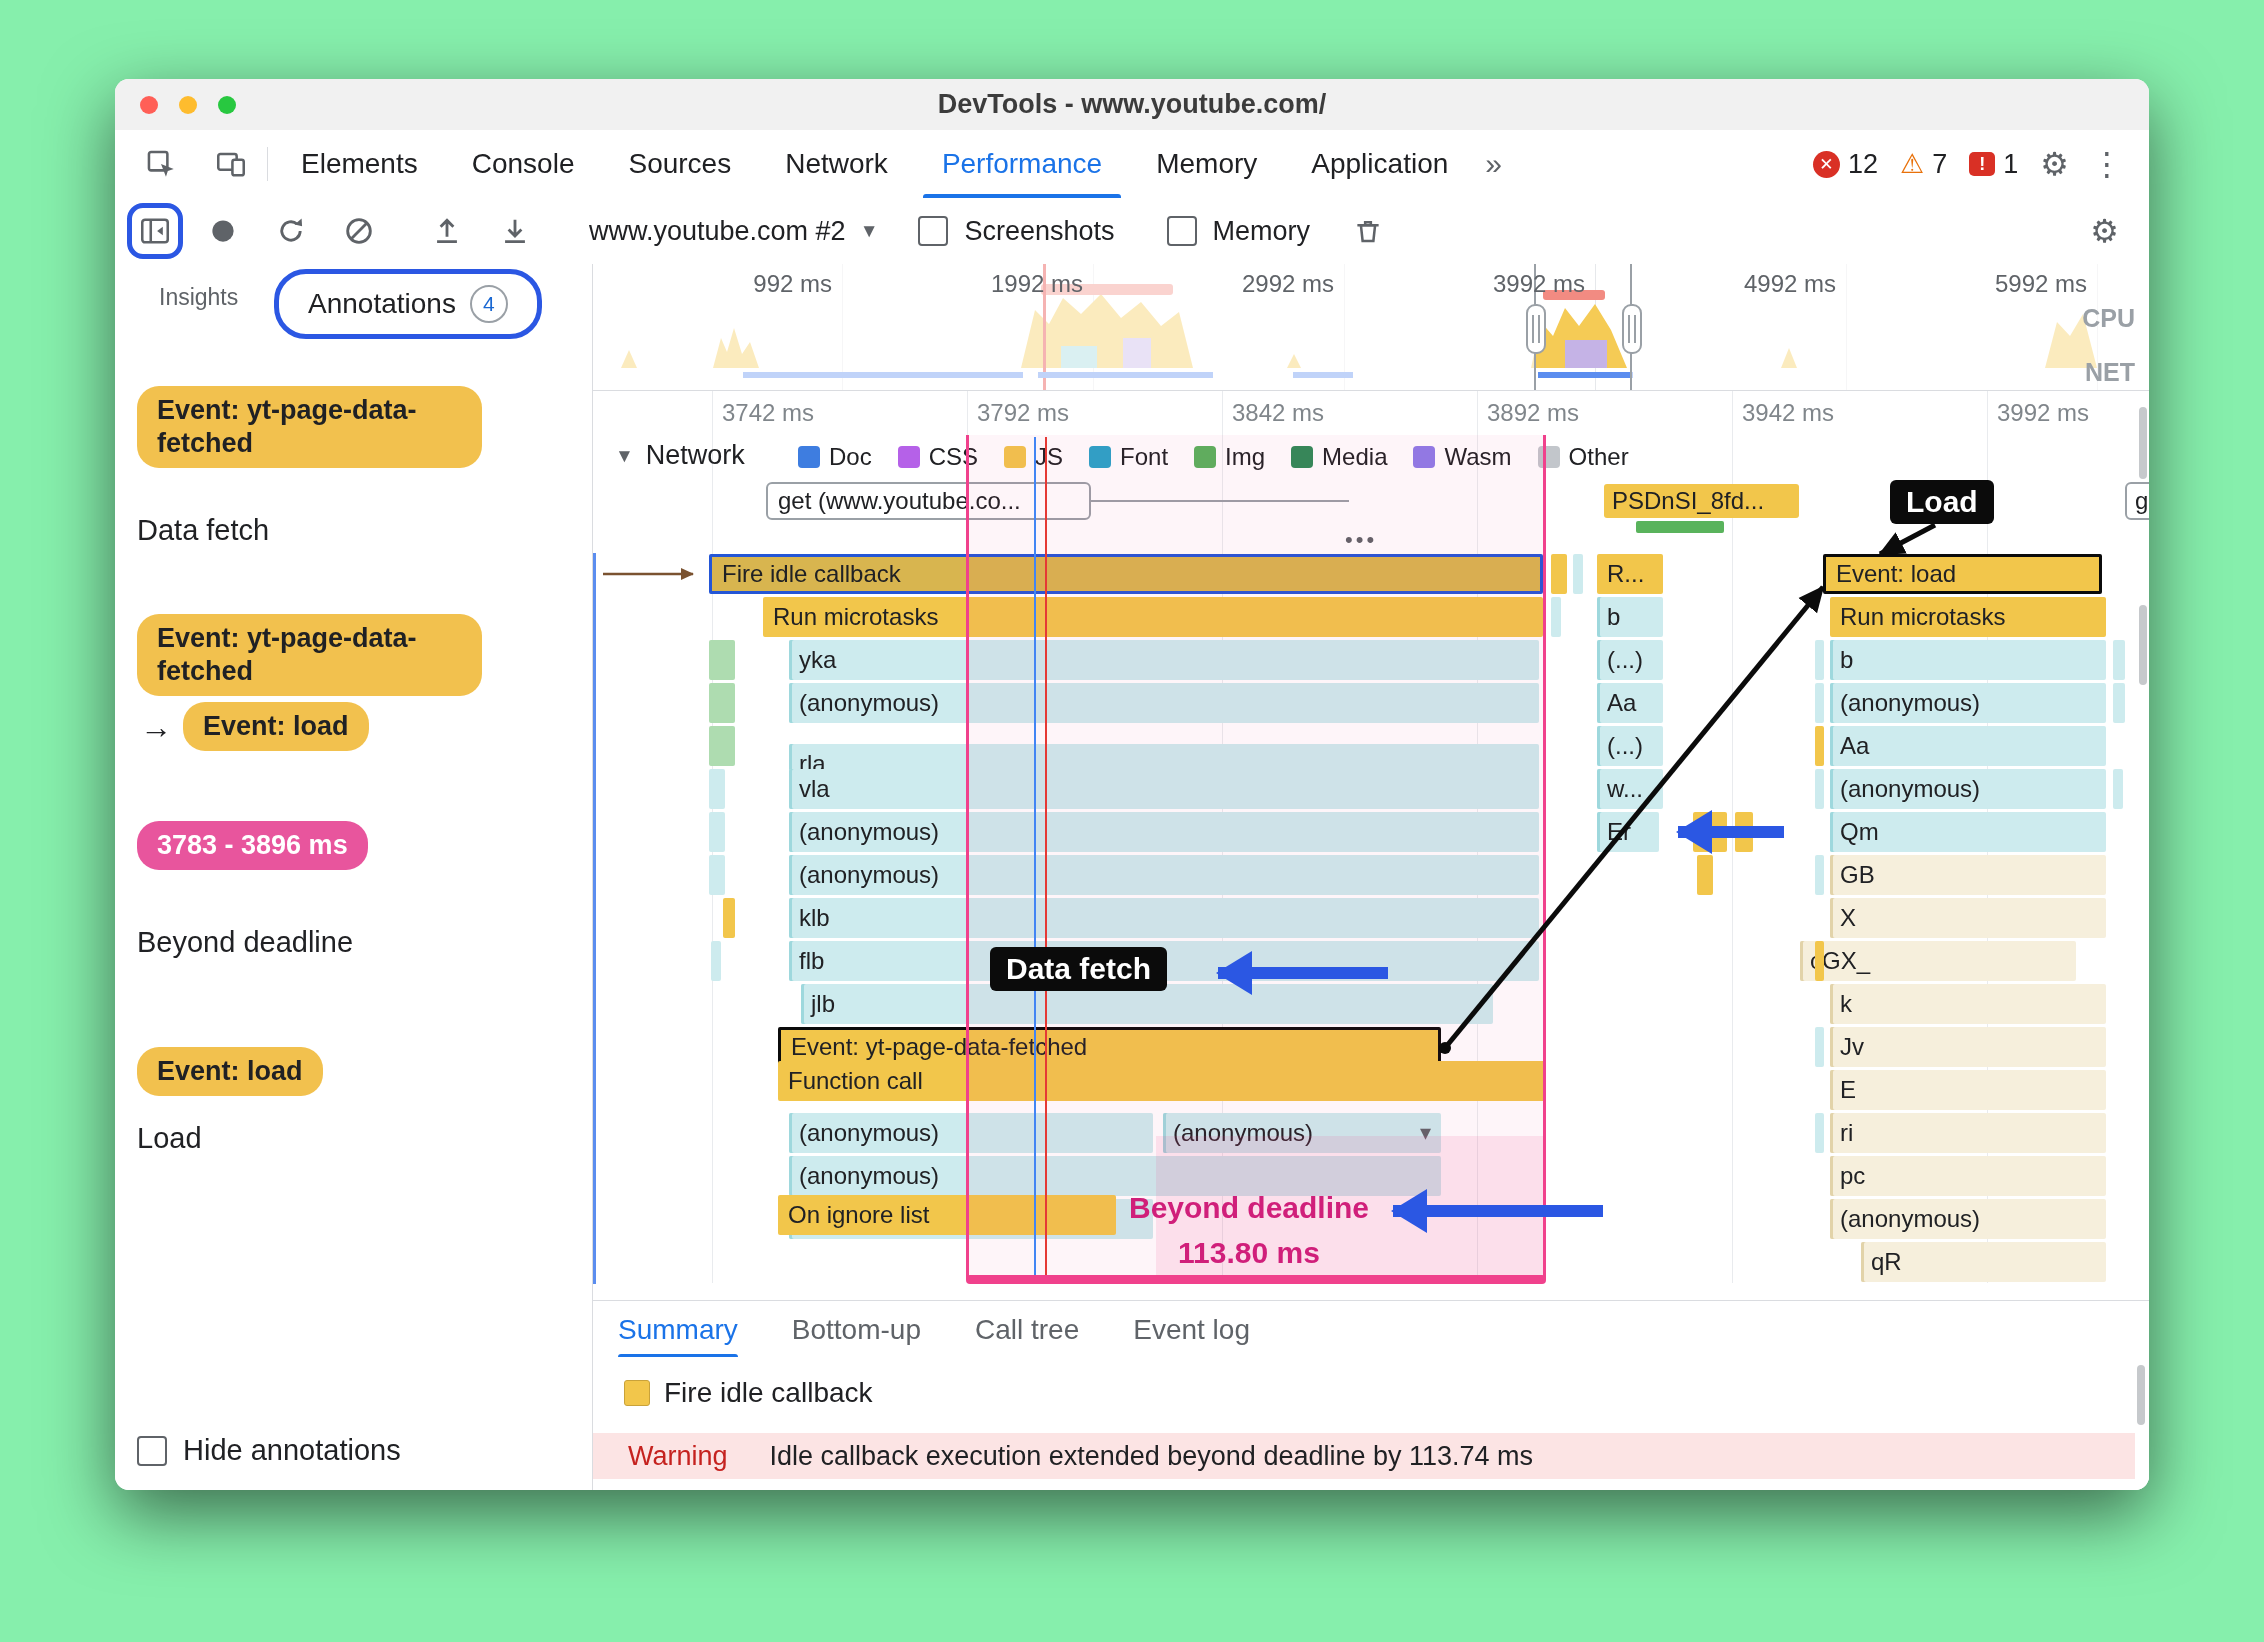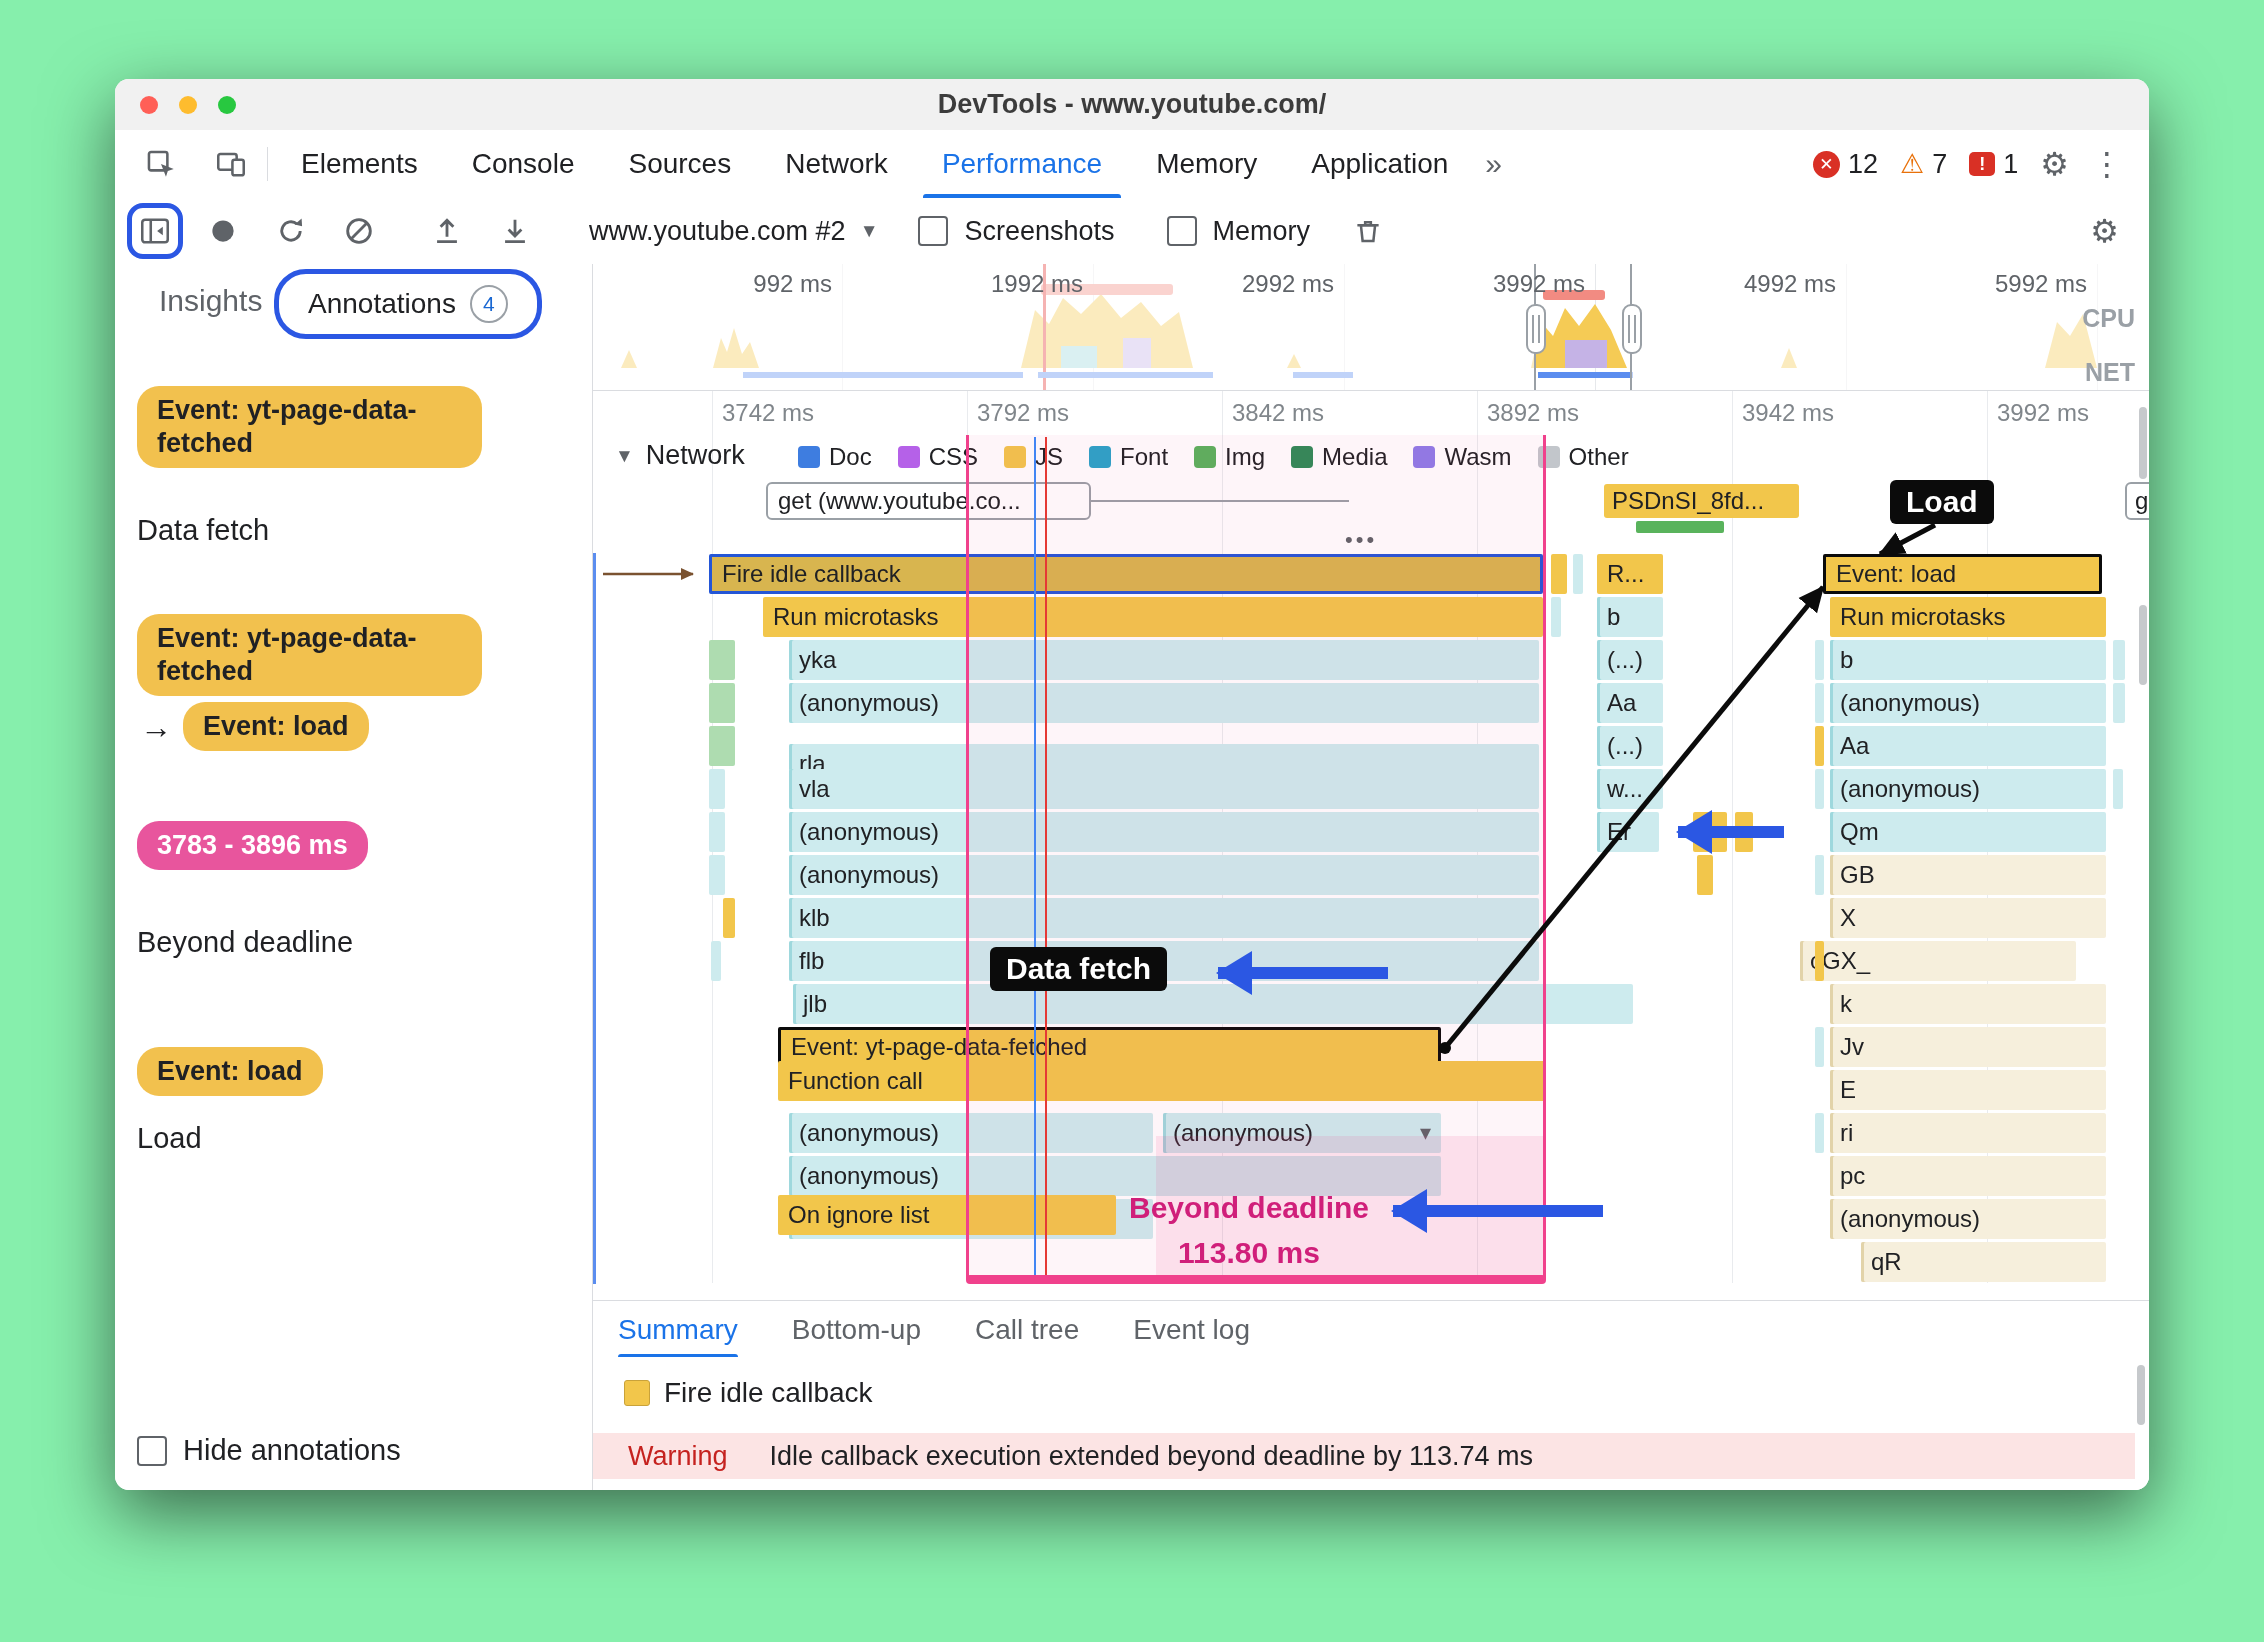--- a/index.html
+++ b/index.html
@@ -40,21 +40,21 @@
   .blue-ring{border:5px solid #2B57E3;border-radius:16px;display:flex;align-items:center;
              justify-content:center;padding:1px;margin-left:12px;}
   .history-select{display:flex;align-items:center;gap:14px;margin-left:52px;color:#202124;}
   .chk{width:26px;height:26px;border:2px solid #5f6368;border-radius:4px;background:#fff;}
   .chk-group{display:flex;align-items:center;gap:16px;}
   
   .content{position:absolute;top:185px;left:0;right:0;bottom:0;}
   .sidebar{position:absolute;left:0;top:0;width:477px;bottom:0;border-right:1px solid #dadce0;background:#fff;}
   .main{position:absolute;left:478px;top:0;right:0;bottom:0;background:#fff;}
   
-  .sb-insights{position:absolute;left:44px;top:20px;font-size:30px;color:#5f6368;}
+  .sb-insights{position:absolute;left:44px;top:20px;font-size:23px;color:#5f6368;}
   .sb-ann-ring{position:absolute;left:159px;top:5px;width:258px;height:60px;border:5px solid #2B57E3;
                border-radius:32px;display:flex;align-items:center;justify-content:center;gap:14px;
                font-size:28px;color:#202124;}
   .badge{width:34px;height:34px;border-radius:50%;border:2px solid #9aa0a6;color:#1967d2;font-size:21px;
          display:flex;align-items:center;justify-content:center;background:#fff;}
   .pill{display:inline-block;background:#F2C14E;border-radius:22px;padding:8px 20px;font-weight:bold;
         font-size:27px;line-height:33px;color:#202124;}
   .pill.pink{background:#E8559D;color:#fff;}
   .ann-label{position:absolute;font-size:29px;color:#202124;}
   .abs{position:absolute;}
@@ -409,21 +409,21 @@
               <div class="bar t" style="left: 1237px; top: 378px; width: 276px;">(anonymous)</div>
               <div class="bar t" style="left: 196px; top: 421px; width: 750px;">(anonymous)</div>
               <div class="bar t" style="left: 1004px; top: 421px; width: 62px;">Er</div>
               <div class="bar t" style="left: 1237px; top: 421px; width: 276px;">Qm</div>
               <div class="bar t" style="left: 196px; top: 464px; width: 750px;">(anonymous)</div>
               <div class="bar b" style="left: 1237px; top: 464px; width: 276px;">GB</div>
               <div class="bar t" style="left: 196px; top: 507px; width: 750px;">klb</div>
               <div class="bar b" style="left: 1237px; top: 507px; width: 276px;">X</div>
               <div class="bar t" style="left: 196px; top: 550px; width: 750px;">flb</div>
               <div class="bar b" style="left: 1207px; top: 550px; width: 276px;">cGX_</div>
-              <div class="bar t" style="left: 200px; top: 593px; width: 840px;">jlb</div>
+              <div class="bar t" style="left: 208px; top: 593px; width: 692px;">jlb</div>
               <div class="bar b" style="left: 1237px; top: 593px; width: 276px;">k</div>
               <div class="bar y blk" style="left: 185px; top: 636px; width: 663px;">Event: yt-page-data-fetched</div>
               <div class="bar b" style="left: 1237px; top: 636px; width: 276px;">Jv</div>
               <div class="bar y" style="left: 185px; top: 670px; width: 767px;">Function call</div>
               <div class="bar b" style="left: 1237px; top: 679px; width: 276px;">E</div>
               <div class="bar t" style="left: 196px; top: 722px; width: 364px;">(anonymous)</div>
               <div class="bar t" style="left: 570px; top: 722px; width: 278px;">(anonymous)<span class="ddc">▾</span></div>
               <div class="bar b" style="left: 1237px; top: 722px; width: 276px;">ri</div>
               <div class="bar t" style="left: 196px; top: 765px; width: 652px;">(anonymous)</div>
               <div class="bar b" style="left: 1237px; top: 765px; width: 276px;">pc</div>

